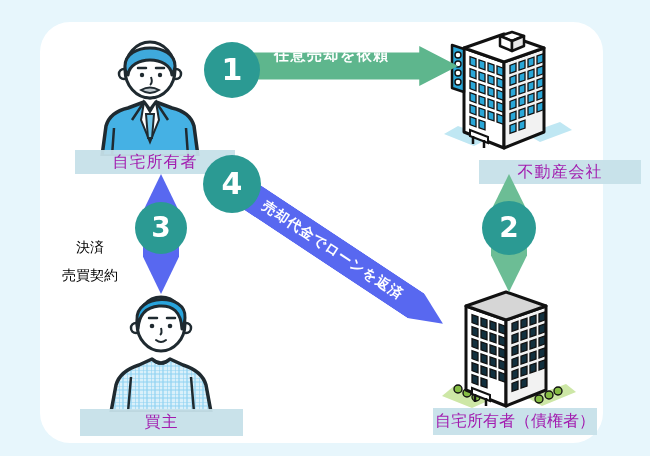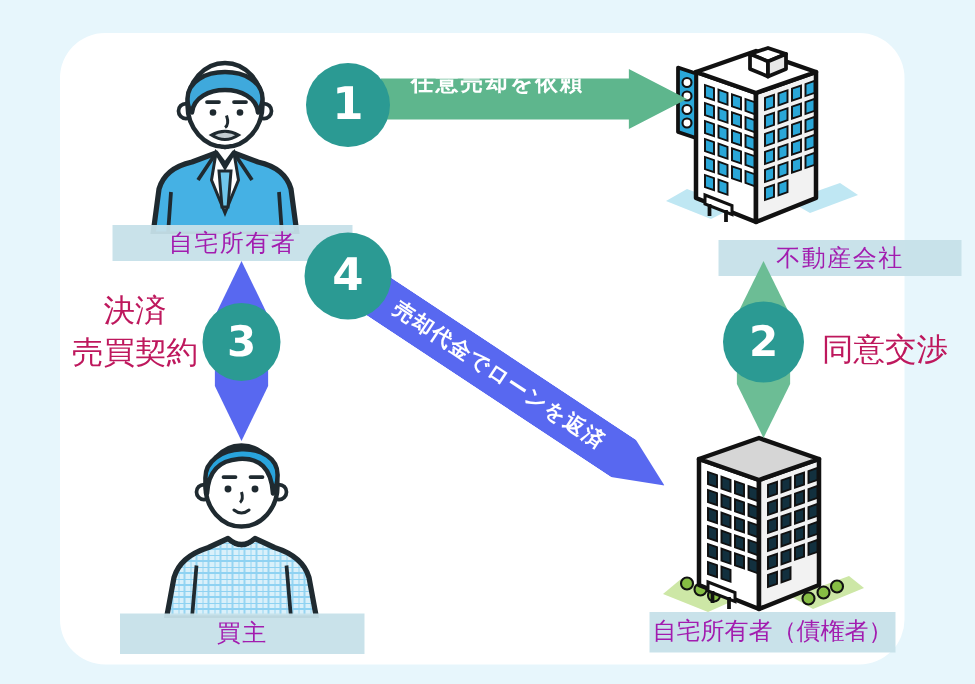--- a/index.html
+++ b/index.html
@@ -42,21 +42,21 @@
   .v-arrow.blue{background:#5868f0;left:143px;top:174px;height:120px;}
   .diag-arrow{
     position:absolute;left:247px;top:179px;width:235px;height:30px;
     background:#5868f0;
     clip-path:polygon(0 0,86% 0,100% 50%,86% 100%,0 100%);
     transform:rotate(33.5deg);transform-origin:0 50%;
     display:flex;align-items:center;justify-content:center;
     padding-right:30px;box-sizing:border-box;
     color:#fff;font-size:14px;font-weight:bold;letter-spacing:1px;
   }
-  .side-text{position:absolute;font-size:21px;color:#be185d;}
+  .side-text{position:absolute;font-size:14px;color:#000000;margin-top:40px;}
   .side-text.center{text-align:center;line-height:28px;}
   .fig{position:absolute;}
 </style>
 </head>
 <body>
 
 <div class="stage">
 
   <div class="card"></div>
 
@@ -256,21 +256,20 @@
   </div>
 
   <div class="v-arrow green"></div>
 
   <div class="v-arrow blue"></div>
 
   <div class="diag-arrow">
     <span>売却代金でローンを返済</span>
   </div>
 
-  <div class="side-text" style="left:548px;top:219px;">同意交渉</div>
   <div class="side-text center" style="left:40px;top:193px;width:100px;">
     <div>決済</div>
     <div>売買契約</div>
   </div>
 
   <div class="badge" style="left:204px;top:42px;width:56px;height:56px;font-size:30px;">1</div>
   <div class="badge" style="left:482px;top:201px;width:54px;height:54px;font-size:28px;">2</div>
   <div class="badge" style="left:135px;top:202px;width:52px;height:52px;font-size:28px;">3</div>
   <div class="badge" style="left:203px;top:155px;width:58px;height:58px;font-size:30px;">4</div>
 

